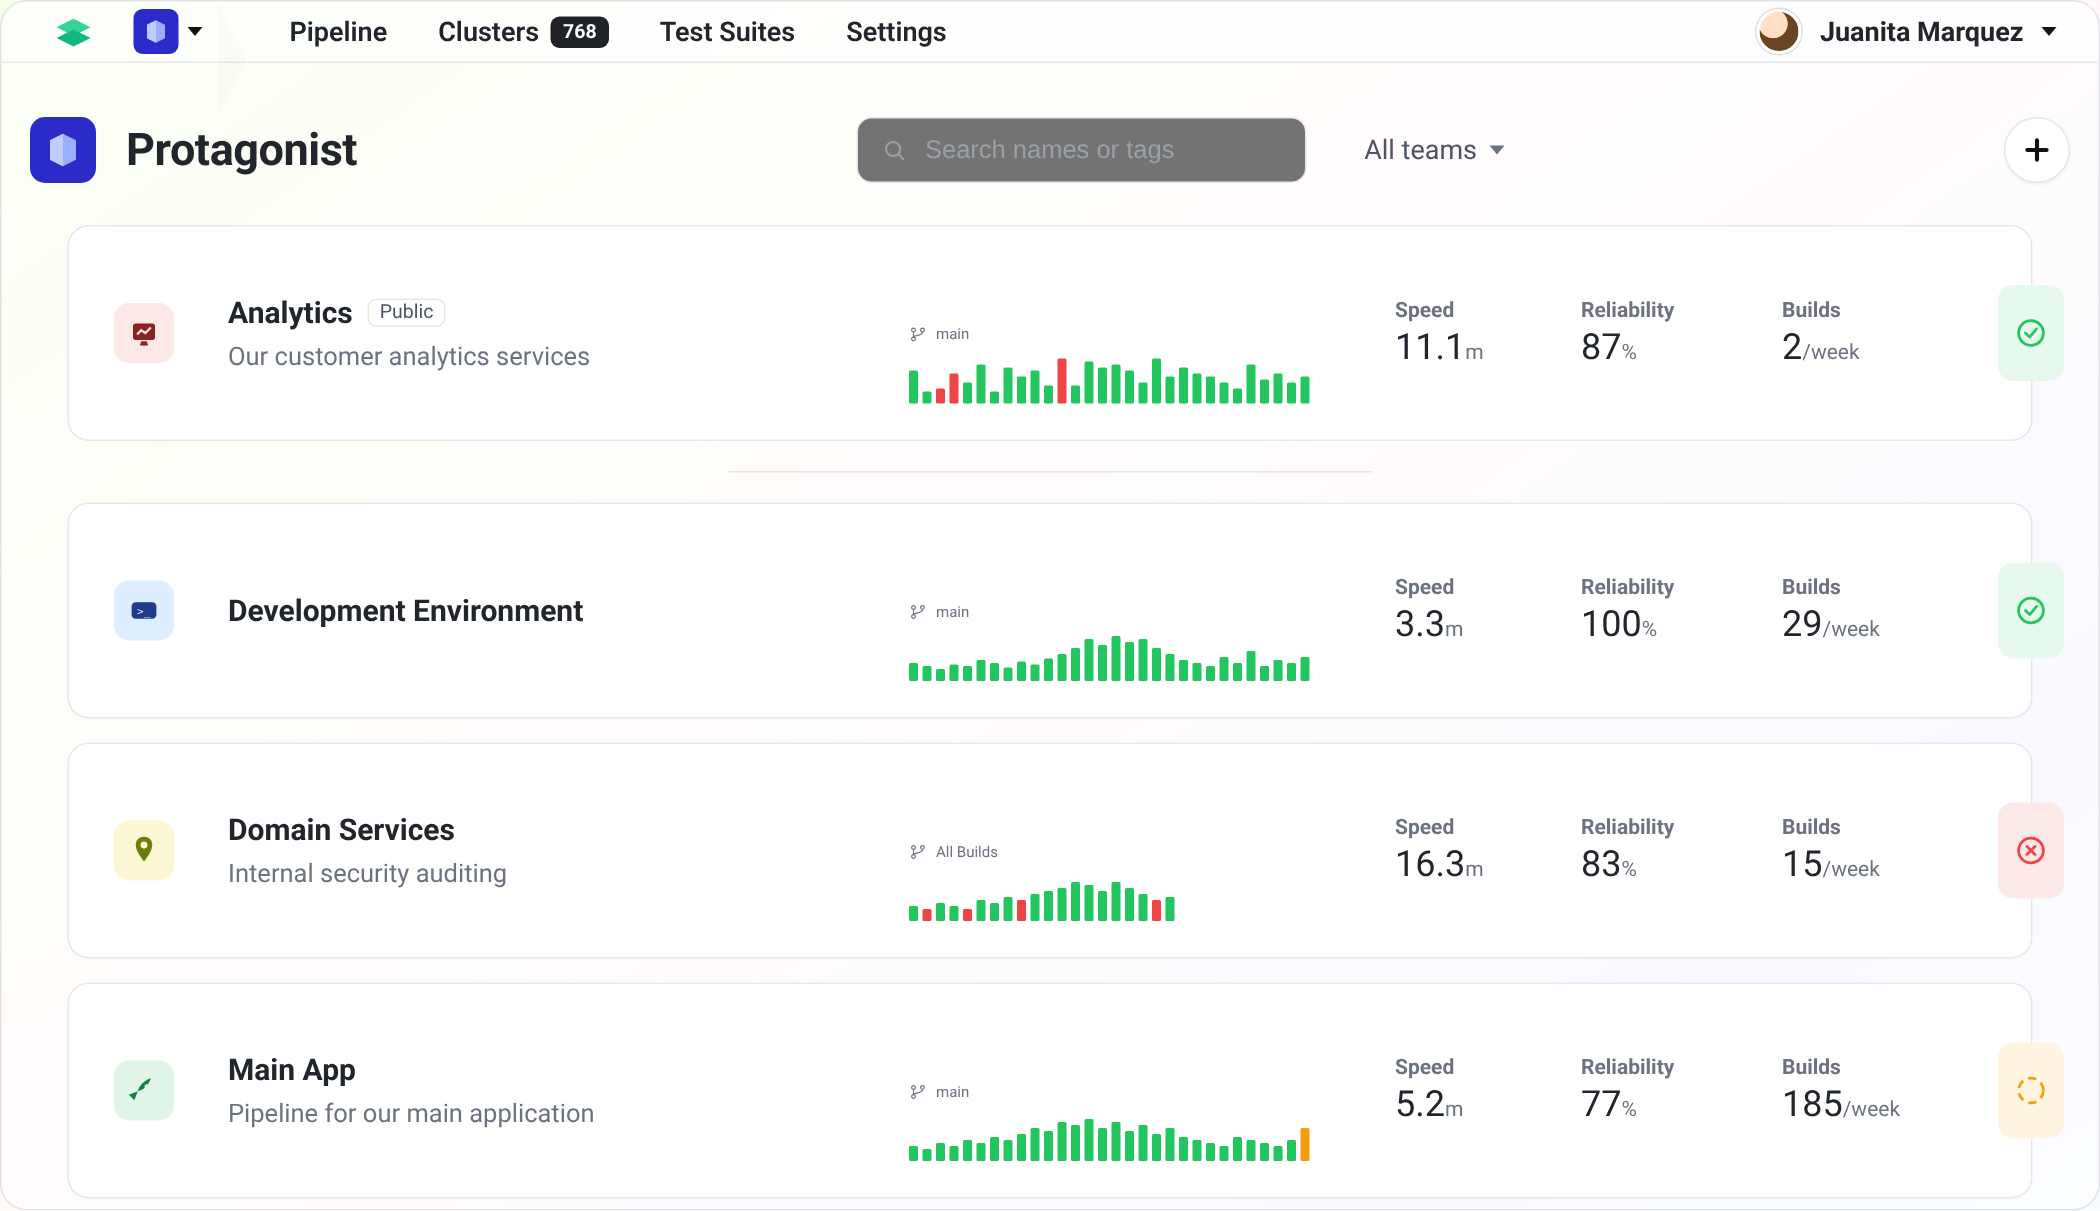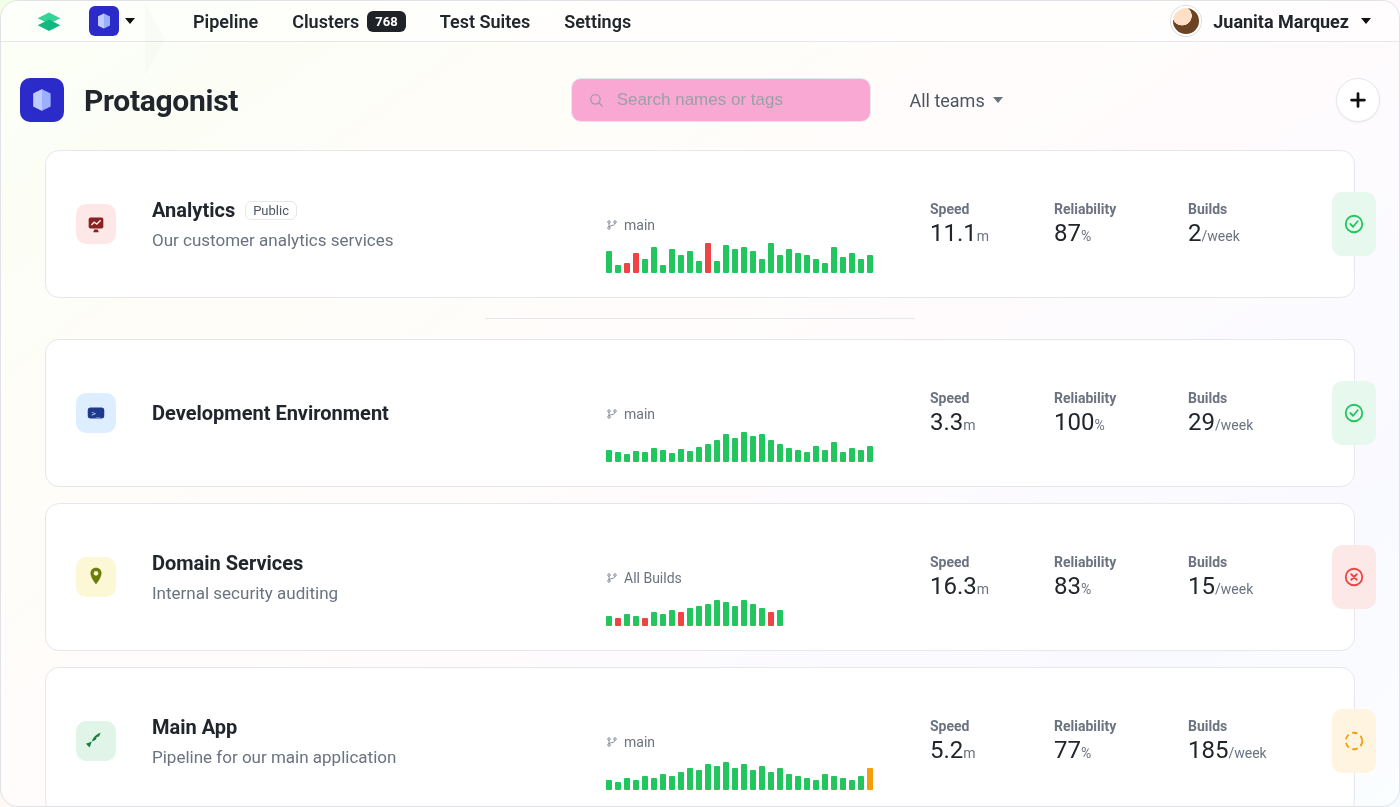--- a/index.html
+++ b/index.html
@@ -109,21 +109,21 @@
   }
   .org-title {
     font-size: 30px; font-weight: 700;
     letter-spacing: -0.01em;
   }
   .search {
     margin-left: auto;
     display: flex; align-items: center; gap: 10px;
     width: 300px; height: 44px;
     padding: 0 16px;
-    background: #f9a8d4;
+    background: #737373;
     border: 1px solid var(--border);
     border-radius: 10px;
     justify-content: flex-end;
   }
   .search input {
     border: none; outline: none; background: transparent;
     font-size: 17px; width: 100%;
     color: var(--text);
   }
   .search input::placeholder { color: #9aa0a6; }
@@ -175,21 +175,21 @@
   .pipe-text .title-row { display: flex; align-items: center; gap: 10px; }
   .pipe-name { font-size: 20px; font-weight: 700; }
   .tag-public {
     font-size: 13px; color: #4b5563;
     border: 1px solid var(--border);
     border-radius: 6px; padding: 1px 7px;
   }
   .pipe-desc { color: var(--text-muted); font-size: 17px; margin-top: 8px; }
 
   .branch {
-    font-size: 14px; color: var(--text-muted);
+    font-size: 10px; color: var(--text-muted);
     display: flex; align-items: center; gap: 6px;
     margin-bottom: 6px;
     margin-top: 42px;
   }
   .spark {
     display: flex; align-items: flex-end; gap: 3px;
     height: 34px;
   }
   .spark span {
     width: 6px;

